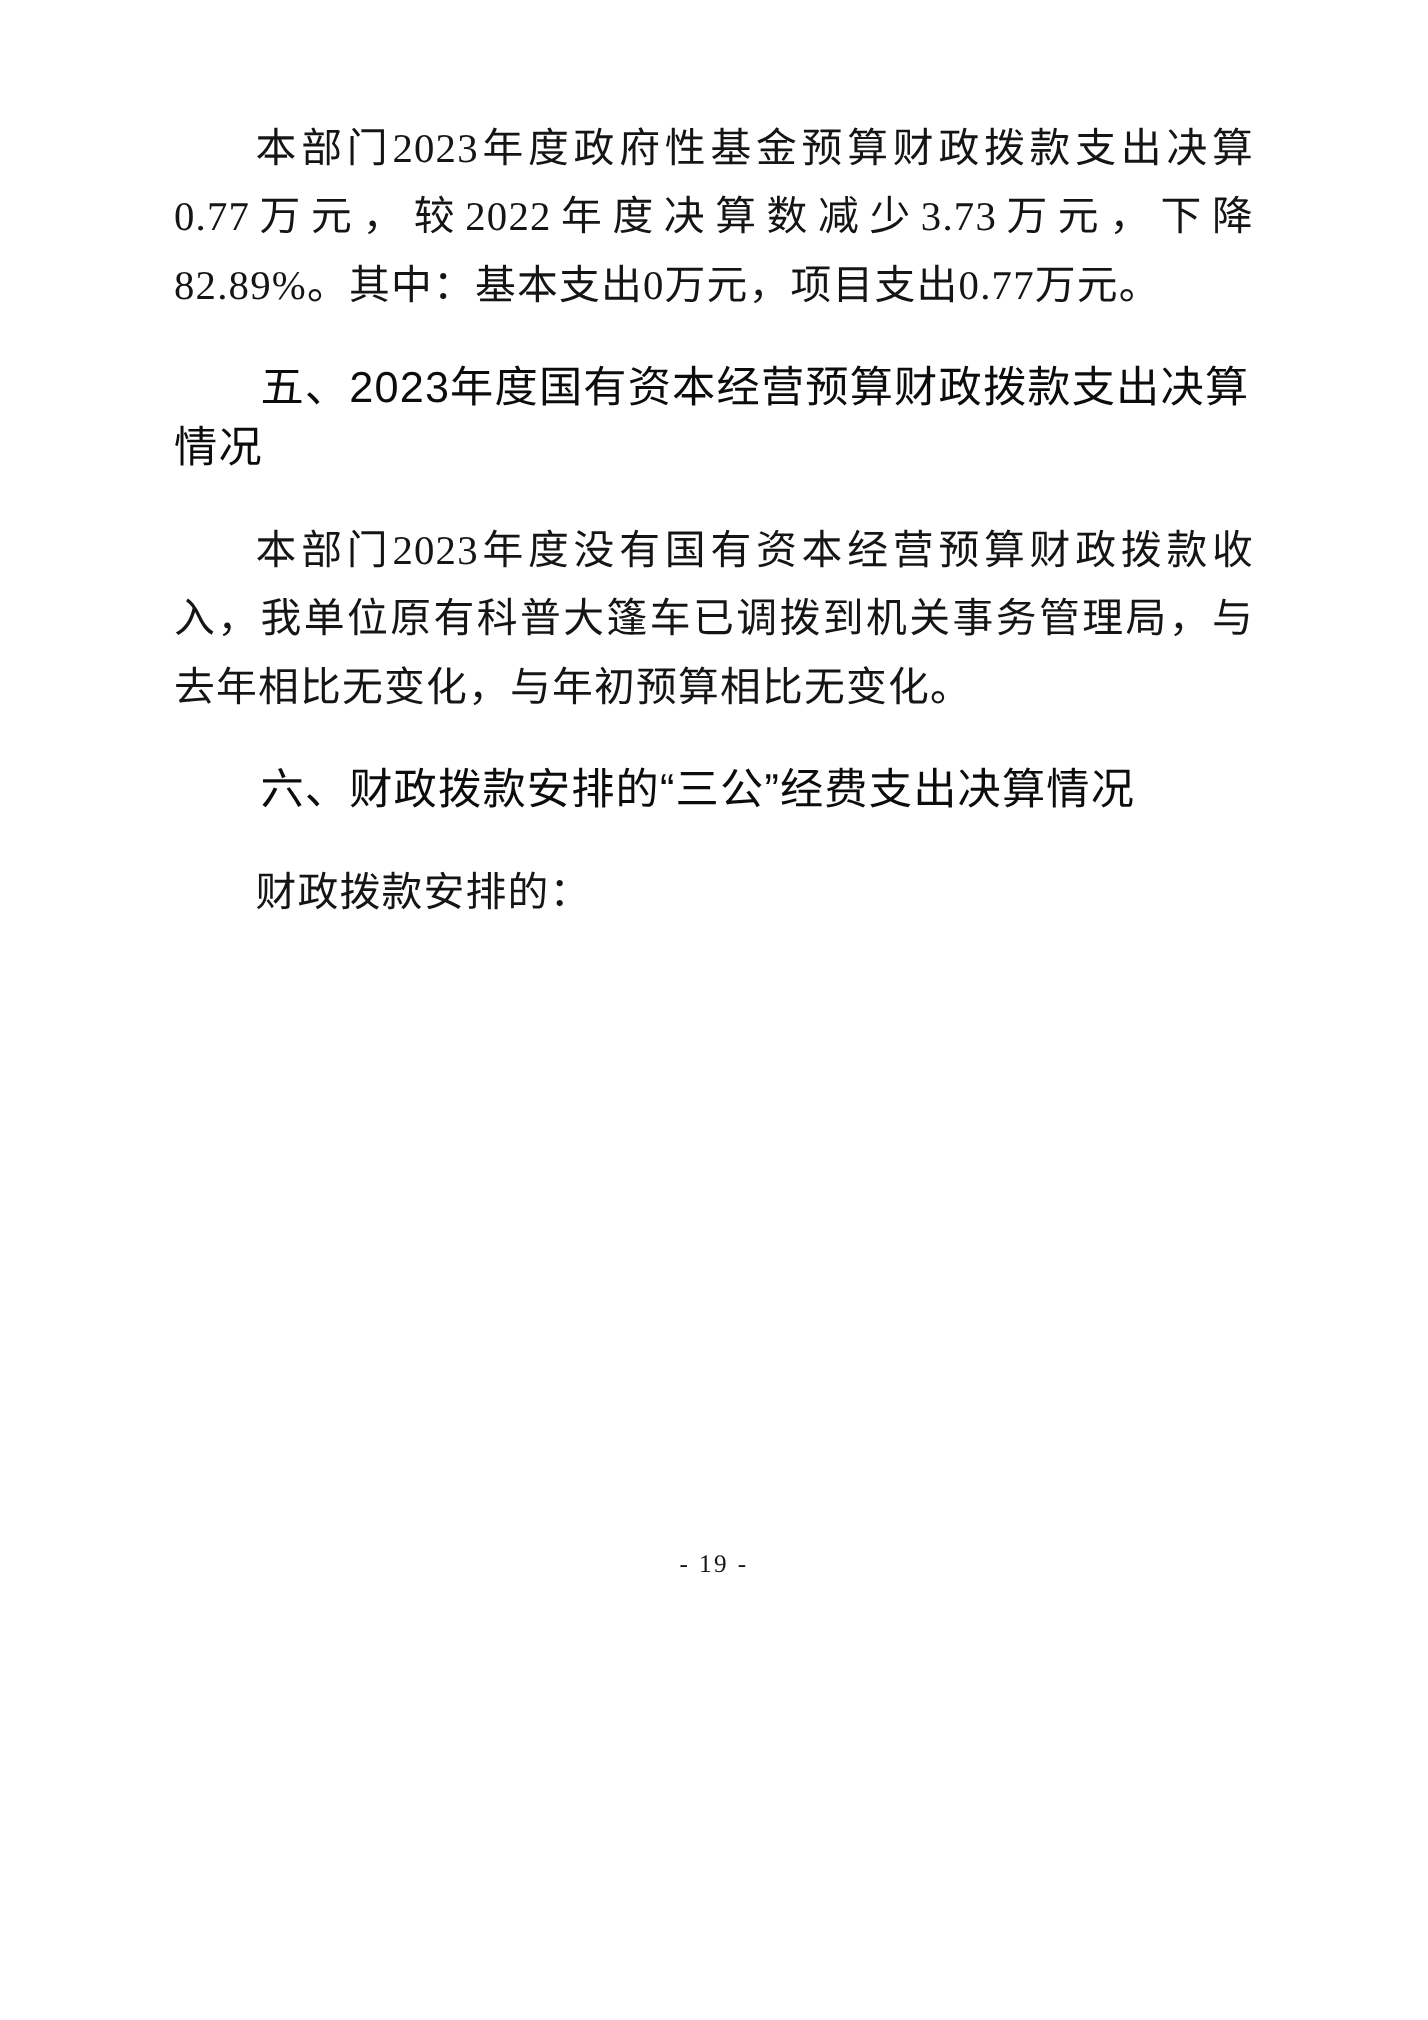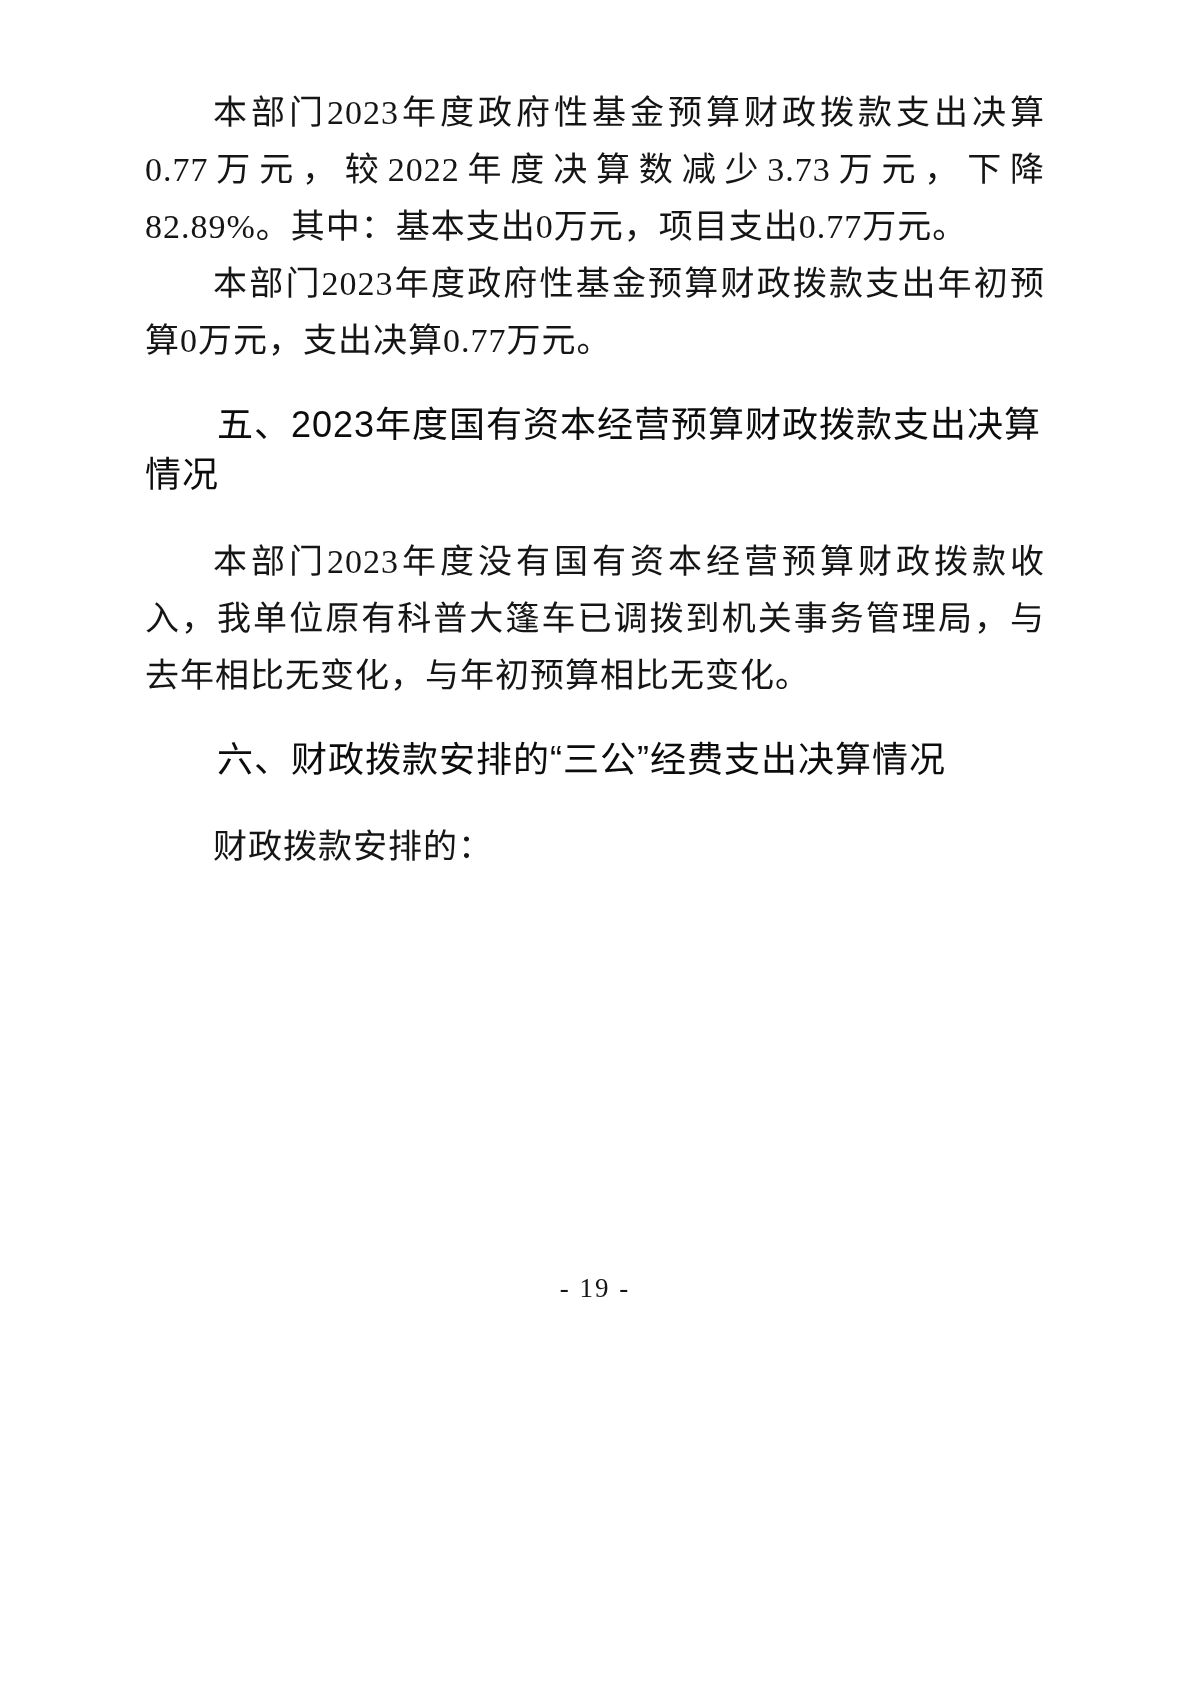--- a/index.html
+++ b/index.html
@@ -4,21 +4,21 @@
 <style>
   html, body {
     margin: 0;
     padding: 0;
     background: #ffffff;
   }
   .page {
     position: relative;
     width: 1190px;
     height: 1320px;
-    margin: 0 auto;
+    margin: 12px auto;
     background: #ffffff;
     color: #111111;
     font-family: "Liberation Serif", "DejaVu Serif", serif;
     overflow: hidden;
     box-sizing: border-box;
   }
   .content {
     padding: 84px 145px 0 145px;
   }
   .body-para {
@@ -40,32 +40,31 @@
     text-indent: 2em;
     color: #0c0c0c;
     text-align: left;
   }
   .page-footer {
     position: absolute;
     left: 0;
     right: 0;
     bottom: 16px;
     text-align: center;
-    font-size: 27px;
+    font-size: 21px;
     letter-spacing: 2px;
     color: #151515;
   }
 </style>
 </head>
 <body>
 
 <div class="page">
   <main class="content">
     <p class="body-para">本部门2023年度政府性基金预算财政拨款支出决算0.77万元，较2022年度决算数减少3.73万元，下降82.89%。其中：基本支出0万元，项目支出0.77万元。</p>
-    <p class="body-para">本部门2023年度政府性基金预算财政拨款支出年初预算0万元，支出决算0.77万元。</p>
 
     <h2 class="section-heading">五、2023年度国有资本经营预算财政拨款支出决算情况</h2>
 
     <p class="body-para">本部门2023年度没有国有资本经营预算财政拨款收入，我单位原有科普大篷车已调拨到机关事务管理局，与去年相比无变化，与年初预算相比无变化。</p>
 
     <h2 class="section-heading">六、财政拨款安排的“三公”经费支出决算情况</h2>
 
     <p class="body-para">财政拨款安排的：</p>
   </main>
 

